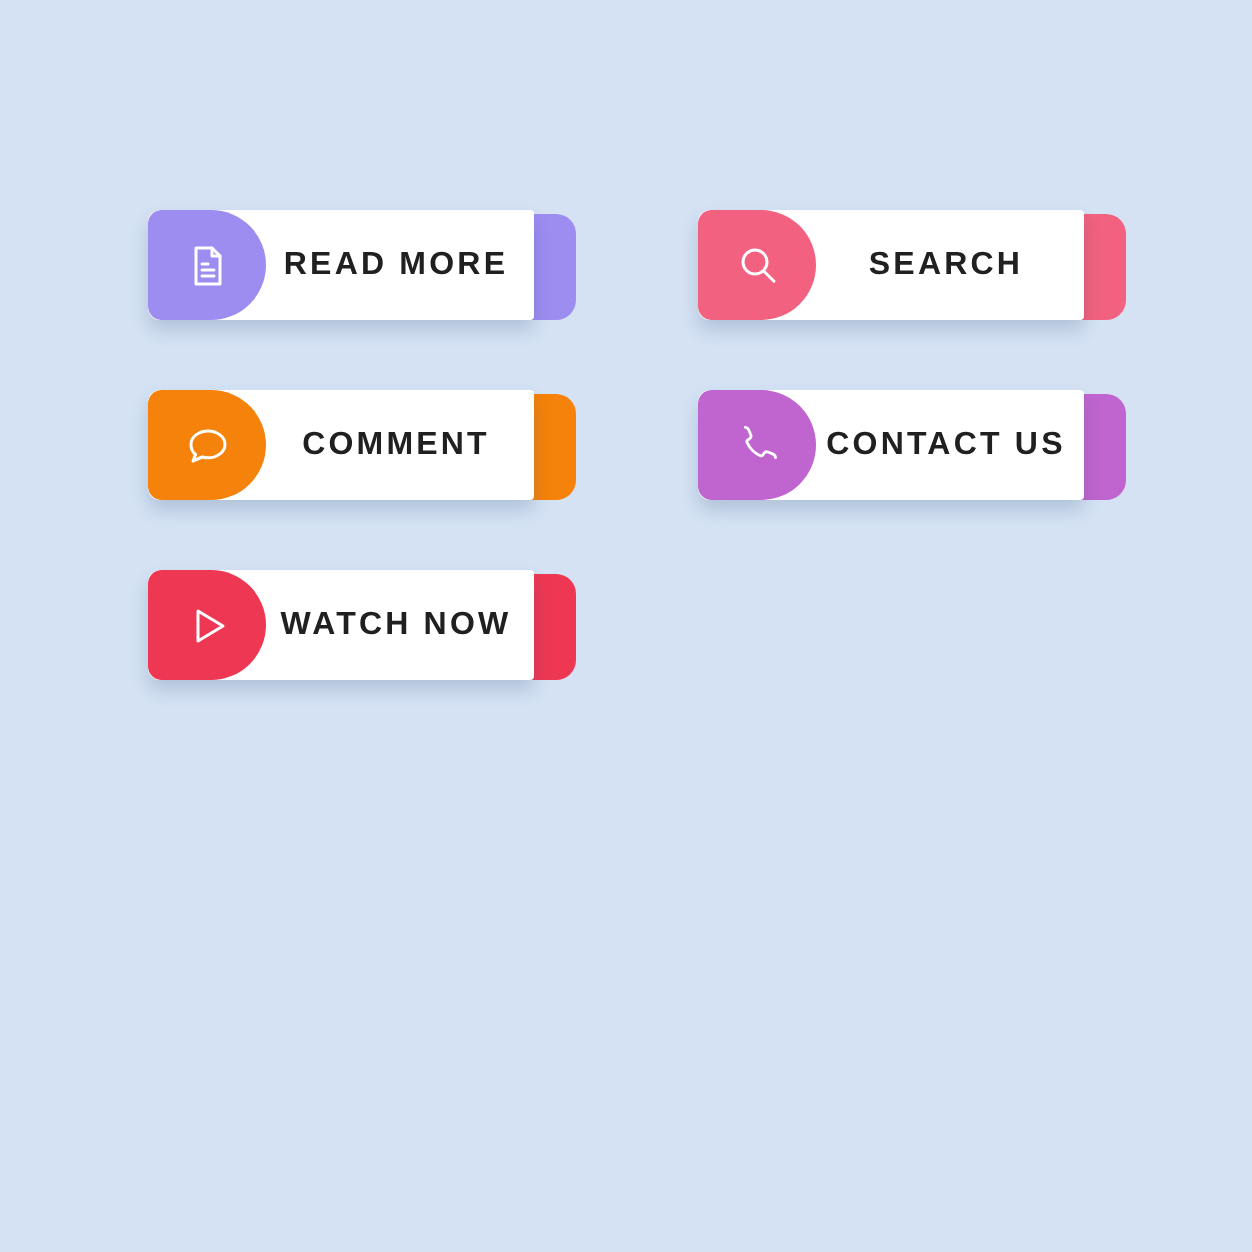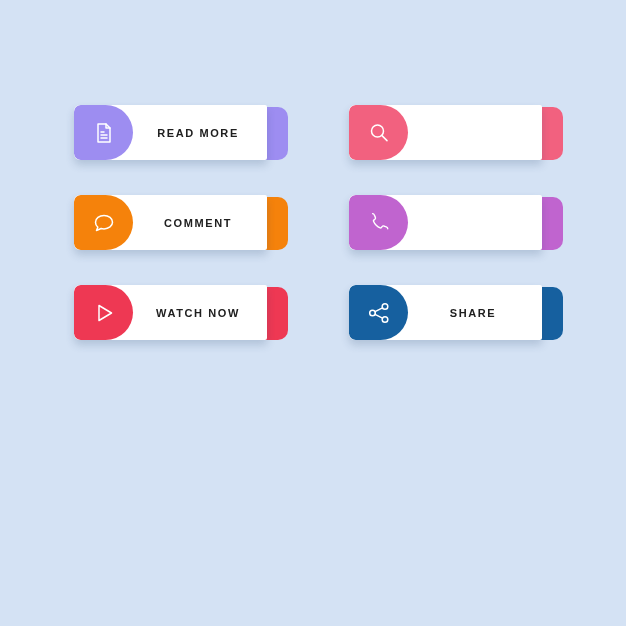--- a/index.html
+++ b/index.html
@@ -90,21 +90,21 @@
 
   .btn-label {
     position: absolute;
     left: 59px;
     top: 0;
     right: 0;
     height: 55px;
     display: flex;
     align-items: center;
     justify-content: center;
-    font-size: 11px;
+    font-size: 16px;
     font-weight: bold;
     letter-spacing: 1.6px;
     color: #202020;
     text-transform: uppercase;
     z-index: 3;
     padding-right: 4px;
     box-sizing: border-box;
     white-space: nowrap;
   }
 </style>
@@ -130,20 +130,21 @@
       </div>
       <div class="btn">
         <div class="btn-tab" style="background: rgb(242, 97, 127);"></div>
         <div class="btn-card">
           <div class="btn-icon-shape" style="background: rgb(242, 97, 127);">
             <svg viewBox="0 0 24 24" fill="none" stroke="#ffffff" stroke-width="1.5" stroke-linecap="round">
               <circle cx="10.5" cy="10" r="6"></circle>
               <line x1="15" y1="14.6" x2="20" y2="19.6"></line>
             </svg>
           </div>
+          <div class="btn-label">SEARCH</div>
         </div>
       </div>
       <div class="btn">
         <div class="btn-tab" style="background: rgb(245, 130, 11);"></div>
         <div class="btn-card">
           <div class="btn-icon-shape" style="background: rgb(245, 130, 11);">
             <svg viewBox="0 0 24 24" fill="none" stroke="#ffffff" stroke-width="1.5" stroke-linecap="round" stroke-linejoin="round">
               <path d="M12 4.5c4.7 0 8.5 3 8.5 6.7 0 3.7-3.8 6.7-8.5 6.7-1 0-2-0.15-2.9-0.4L4.5 19.5l1.3-3.3C4.2 15 3.5 13.1 3.5 11.2 3.5 7.5 7.3 4.5 12 4.5z"></path>
             </svg>
           </div>
@@ -151,42 +152,28 @@
         </div>
       </div>
       <div class="btn">
         <div class="btn-tab" style="background: rgb(192, 100, 207);"></div>
         <div class="btn-card">
           <div class="btn-icon-shape" style="background: rgb(192, 100, 207);">
             <svg viewBox="0 0 24 24" fill="none" stroke="#ffffff" stroke-width="1.5" stroke-linecap="round" stroke-linejoin="round">
               <path d="M7.3 3.5c1 0 1.6 0.6 2 1.6l1 2.4c0.35 0.9 0.1 1.6-0.6 2.1l-1.1 0.8c-0.4 0.3-0.5 0.7-0.3 1.2 0.6 1.5 1.6 3 2.9 4.3 1.3 1.3 2.8 2.3 4.3 2.9 0.5 0.2 0.9 0.1 1.2-0.3l0.8-1.1c0.5-0.7 1.2-0.95 2.1-0.6l2.4 1c1 0.4 1.6 1 1.6 2" transform="translate(-1.2,-0.6) scale(0.93)"></path>
             </svg>
           </div>
+          <div class="btn-label">CONTACT US</div>
         </div>
       </div>
       <div class="btn">
         <div class="btn-tab" style="background: rgb(238, 56, 83);"></div>
         <div class="btn-card">
           <div class="btn-icon-shape" style="background: rgb(238, 56, 83);">
             <svg viewBox="0 0 24 24" fill="none" stroke="#ffffff" stroke-width="1.5" stroke-linecap="round" stroke-linejoin="round">
               <path d="M7 4.5 L19.5 12 L7 19.5 Z"></path>
             </svg>
           </div>
           <div class="btn-label">WATCH NOW</div>
         </div>
       </div>
-      <div class="btn">
-        <div class="btn-tab" style="background: rgb(22, 96, 159);"></div>
-        <div class="btn-card">
-          <div class="btn-icon-shape" style="background: rgb(22, 96, 159);">
-            <svg viewBox="0 0 24 24" fill="none" stroke="#ffffff" stroke-width="1.5" stroke-linecap="round">
-              <circle cx="18" cy="5.5" r="2.8"></circle>
-              <circle cx="5.5" cy="12" r="2.8"></circle>
-              <circle cx="18" cy="18.5" r="2.8"></circle>
-              <line x1="8" y1="10.7" x2="15.5" y2="6.8"></line>
-              <line x1="8" y1="13.3" x2="15.5" y2="17.2"></line>
-            </svg>
-          </div>
-          <div class="btn-label">SHARE</div>
-        </div>
-      </div>
     </div>
 </div>
 
 </body></html>

